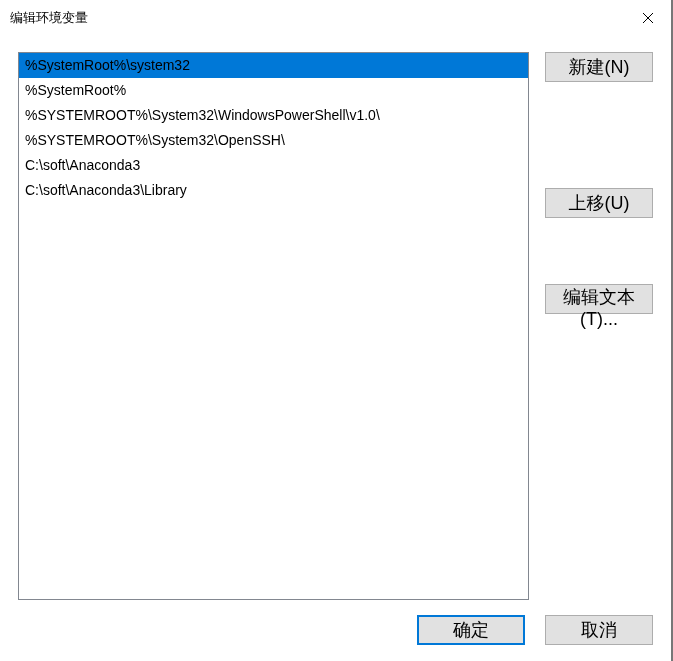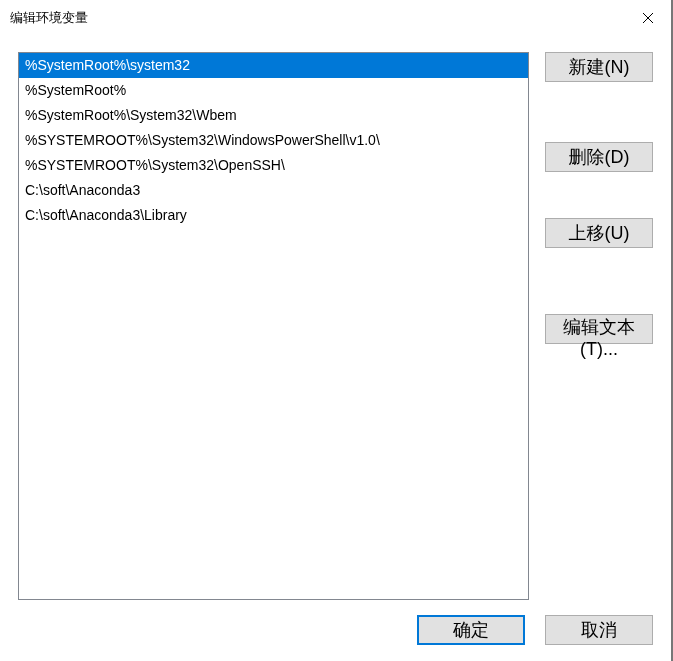--- a/index.html
+++ b/index.html
@@ -58,21 +58,21 @@
     line-height: 25px;
     padding: 0 6px;
     font-size: 14px;
     white-space: nowrap;
     overflow: hidden;
     text-overflow: ellipsis;
     cursor: default;
   }
   .list-item.selected {
     background: #0078d7;
-    color: #ffffff;
+    color: #000000;
   }
   .side-buttons {
     width: 108px;
     display: flex;
     flex-direction: column;
   }
   .btn {
     height: 30px;
     border: 1px solid #adadad;
     background: #e1e1e1;
@@ -108,32 +108,30 @@
         <line x1="11" y1="1" x2="1" y2="11" stroke="#000" stroke-width="1"></line>
       </svg>
     </div>
   </div>
 
   <div class="content">
     <div class="main-row">
       <div class="listbox" id="listbox">
           <div class="list-item selected">%SystemRoot%\system32</div>
           <div class="list-item">%SystemRoot%</div>
-          <div class="list-item">%SystemRoot%\System32\Wbem</div>
           <div class="list-item">%SYSTEMROOT%\System32\WindowsPowerShell\v1.0\</div>
           <div class="list-item">%SYSTEMROOT%\System32\OpenSSH\</div>
           <div class="list-item">C:\soft\Anaconda3</div>
           <div class="list-item">C:\soft\Anaconda3\Library</div>
         </div>
       <div class="side-buttons">
         <button class="btn">新建(N)</button>
         <div class="gap-small"></div>
         <div class="gap-small"></div>
         <div class="gap-small"></div>
-        <button class="btn">删除(D)</button>
         <div class="gap-large"></div>
         <button class="btn">上移(U)</button>
         <div class="gap-small"></div>
         <div class="gap-large"></div>
         <button class="btn">编辑文本(T)...</button>
       </div>
     </div>
 
     <div class="footer">
       <button class="btn default">确定</button>

